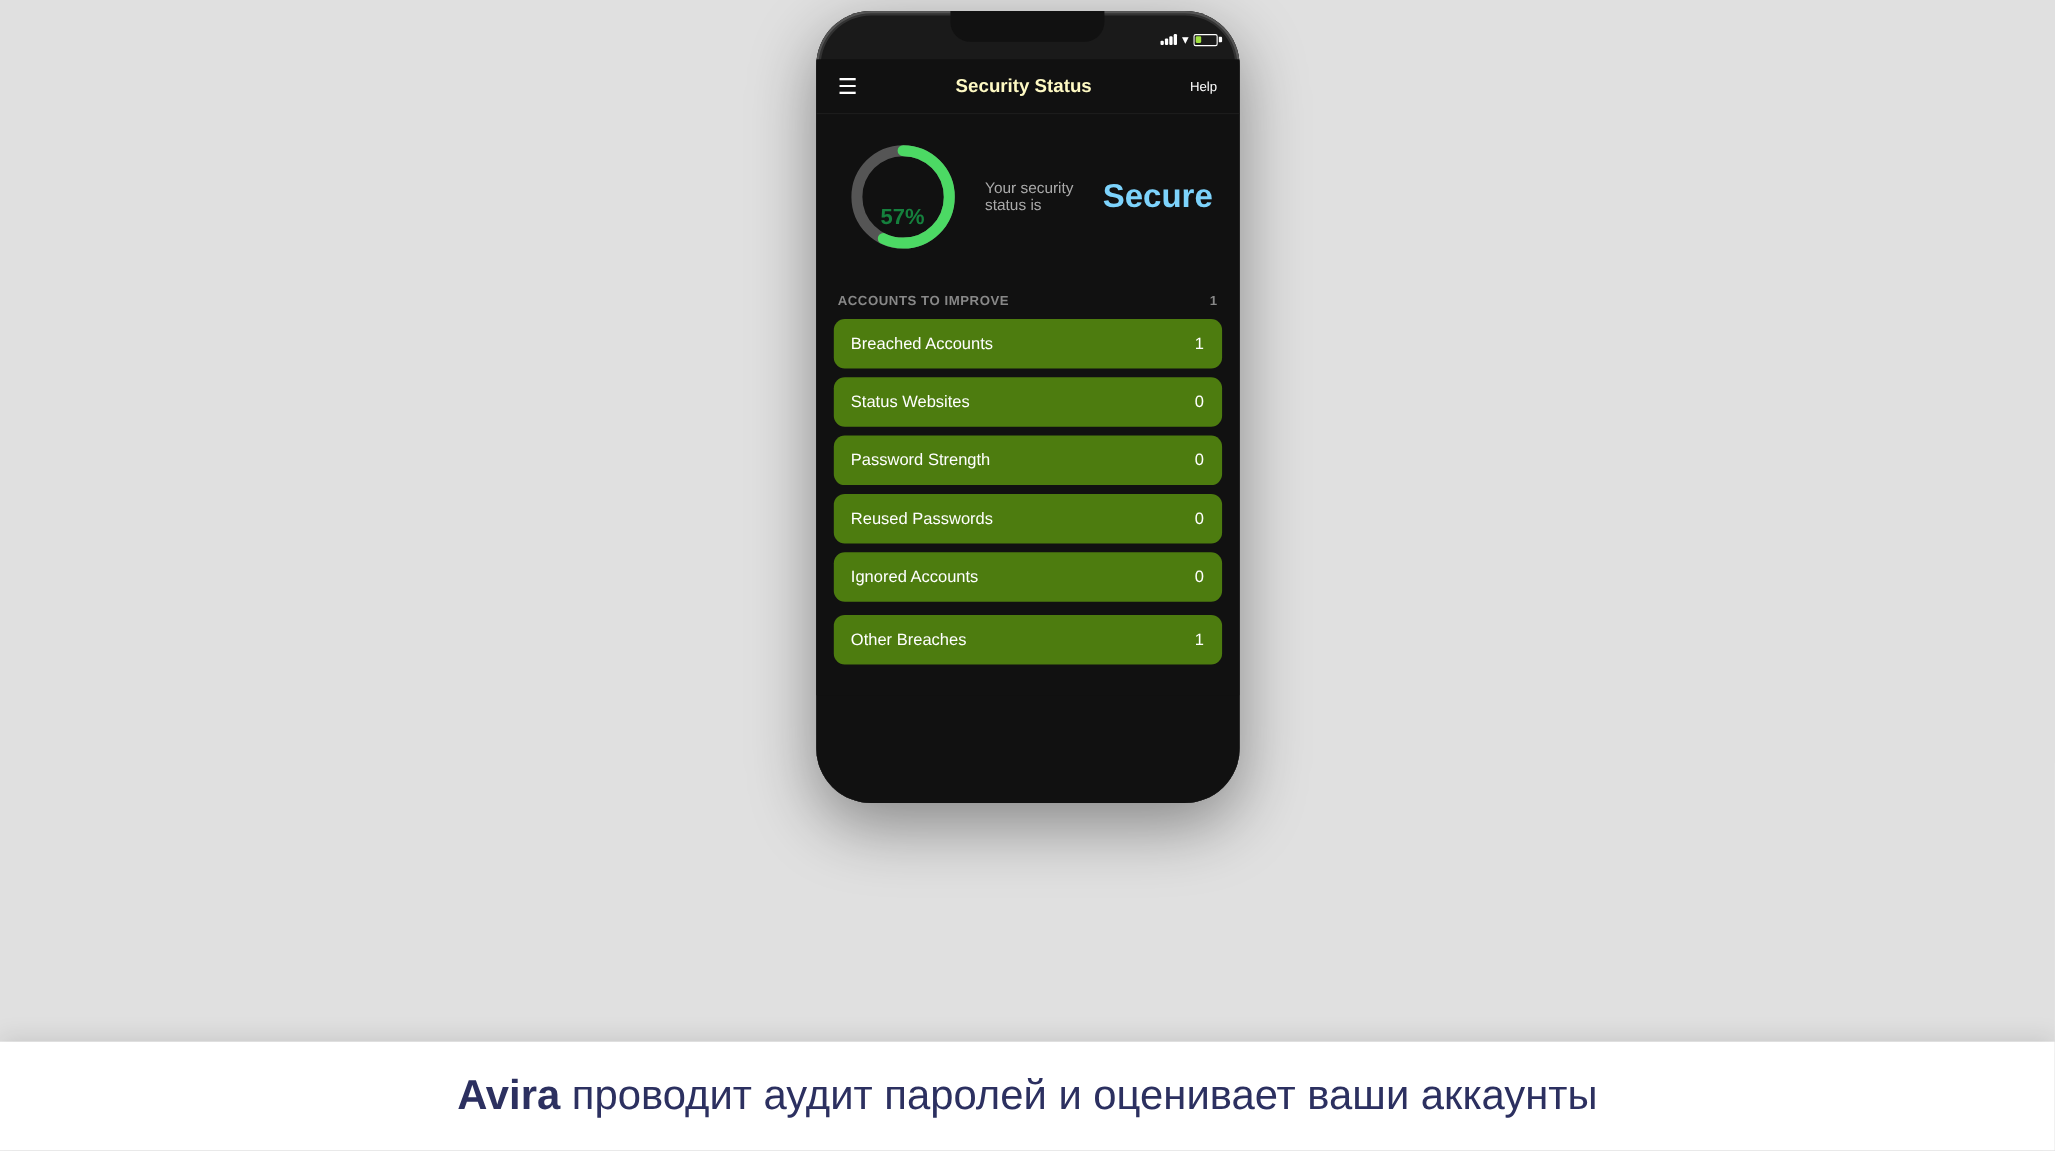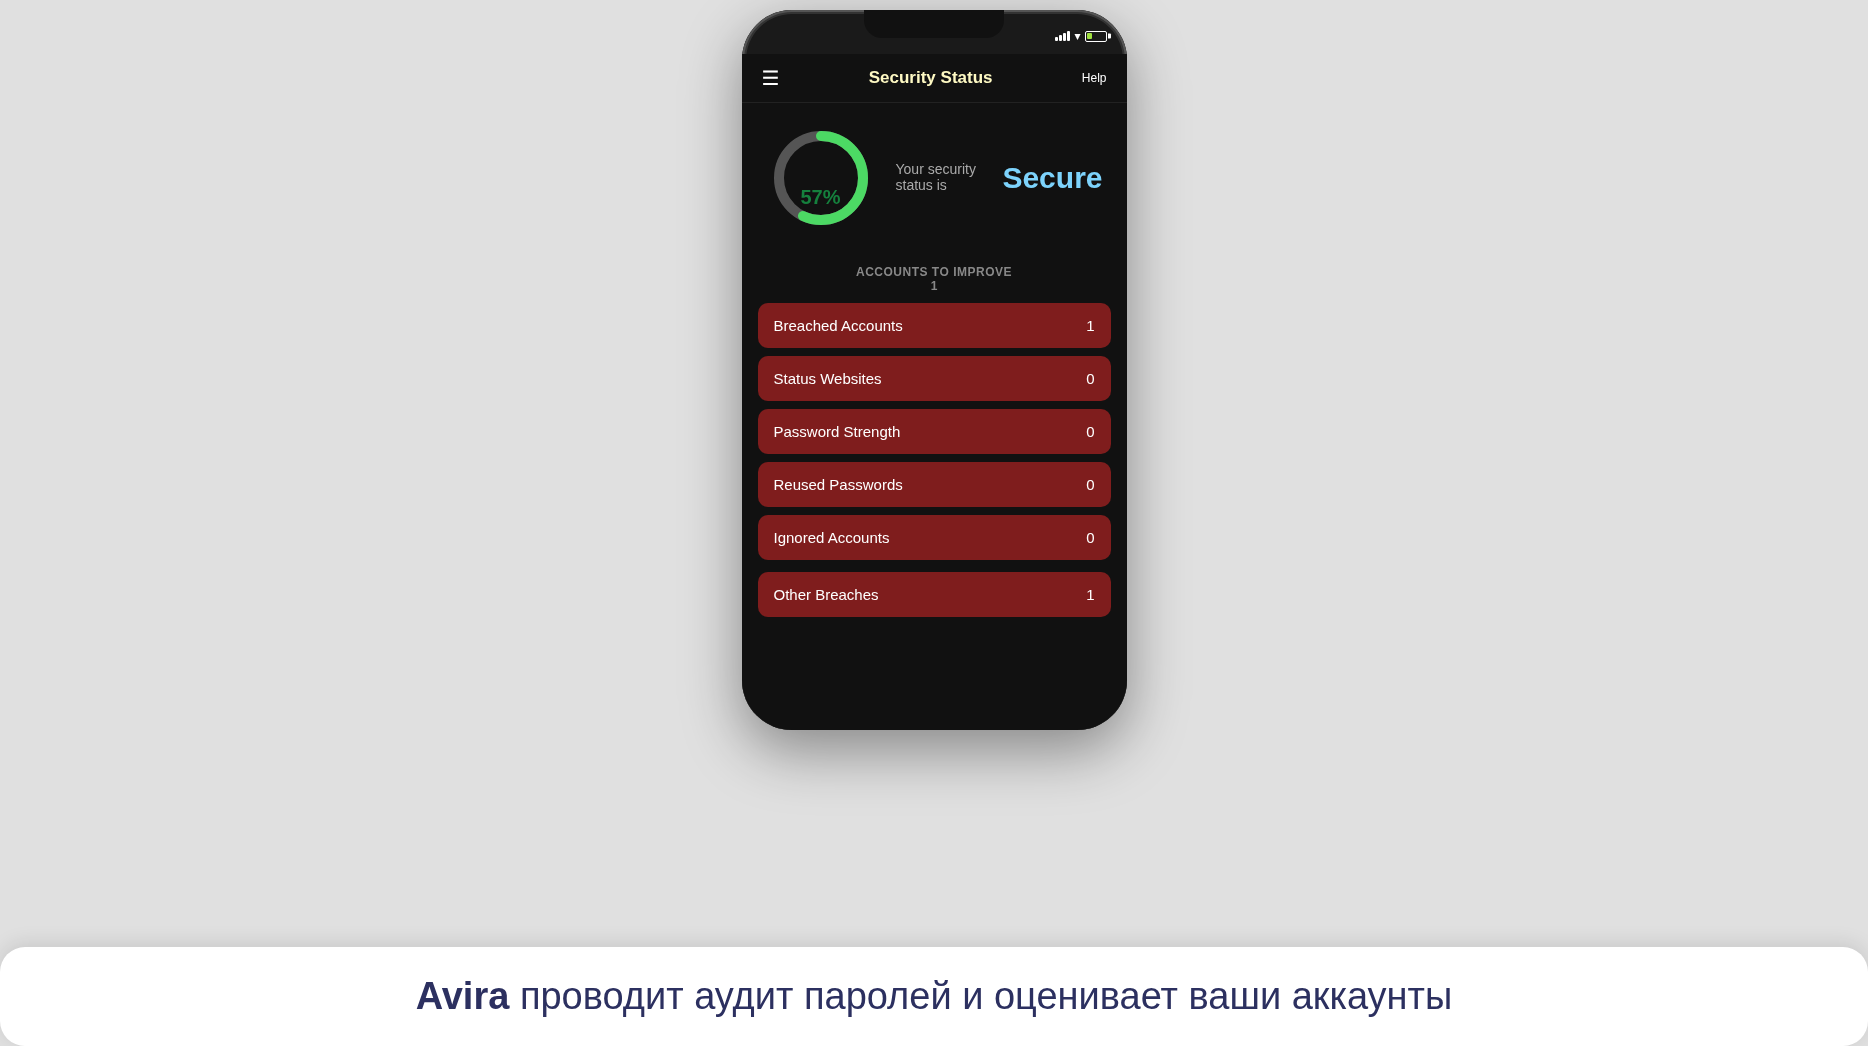--- a/index.html
+++ b/index.html
@@ -213,42 +213,42 @@
 
     .security-status-value {
       color: #7dd3fc;
       font-size: 30px;
       font-weight: 700;
     }
 
     
     .section-header {
       display: flex;
+      justify-content: space-between;
       align-items: center;
       padding: 4px 4px 10px 4px;
-      flex-direction: column;
     }
 
     .section-header-label {
       color: #888;
       font-size: 12px;
       font-weight: 600;
       letter-spacing: 0.5px;
       text-transform: uppercase;
     }
 
     .section-header-count {
       color: #888;
       font-size: 12px;
       font-weight: 600;
     }
 
     
     .list-item {
-      background: #7f1d1d;
+      background: #4d7c0f;
       border-radius: 10px;
       padding: 14px 16px;
       display: flex;
       justify-content: space-between;
       align-items: center;
       margin-bottom: 8px;
       cursor: pointer;
     }
 
     .list-item-label {
@@ -273,21 +273,20 @@
       width: 100%;
       background: #fff;
       padding: 28px 80px;
       display: flex;
       align-items: center;
       justify-content: center;
       position: absolute;
       bottom: 0;
       left: 0;
       box-shadow: 0 -4px 20px rgba(0,0,0,0.1);
-      border-radius: 25px;
     }
 
     .bottom-banner-text {
       font-size: 38px;
       color: #2c3060;
       font-weight: 400;
       text-align: center;
     }
 
     .bottom-banner-text strong {

